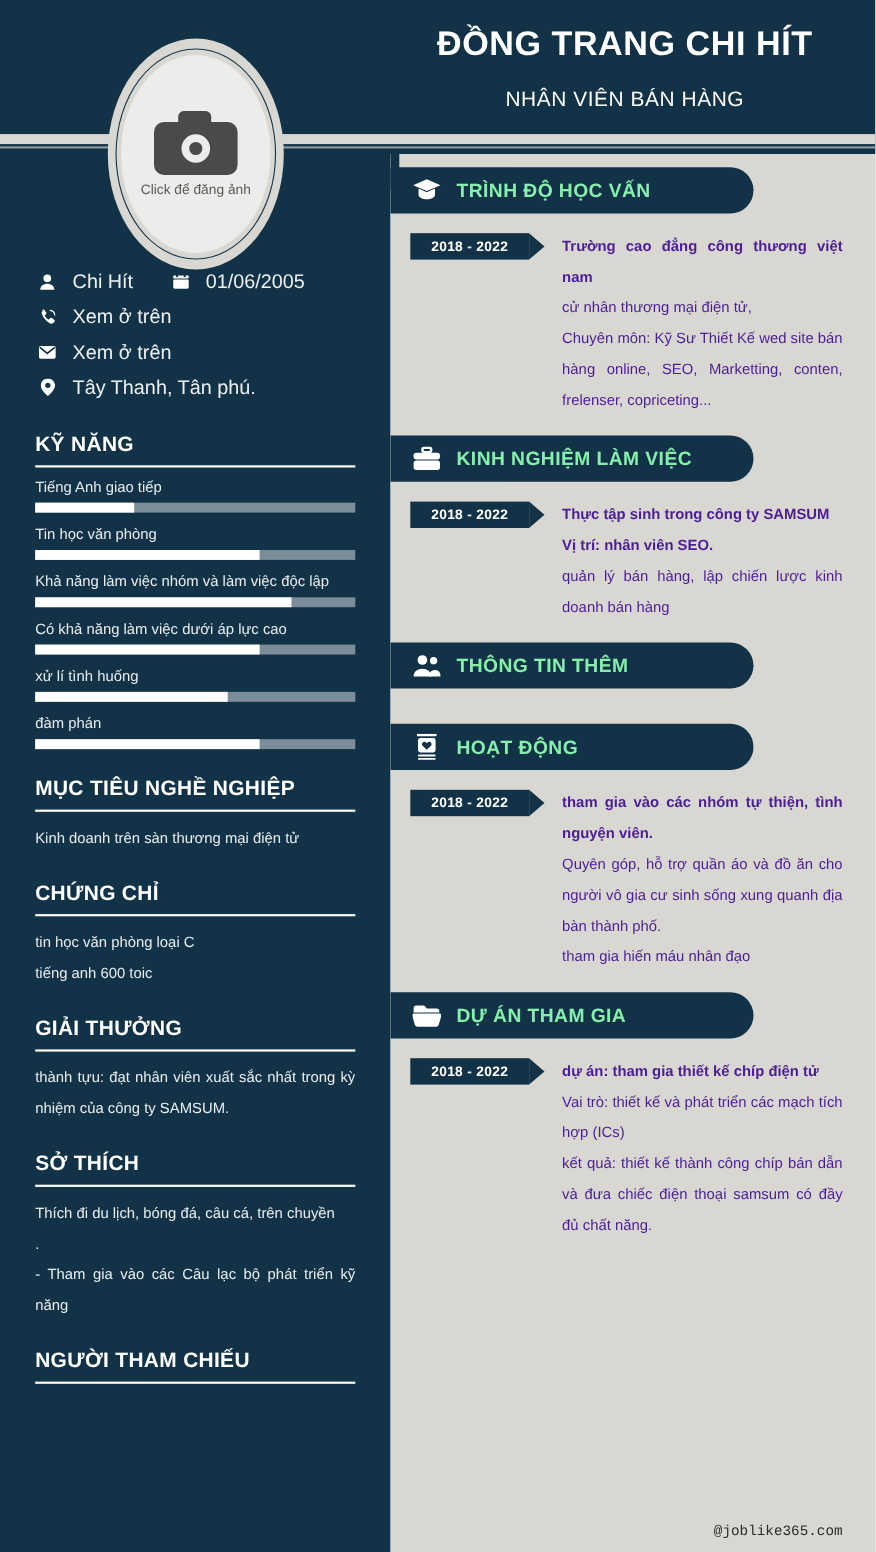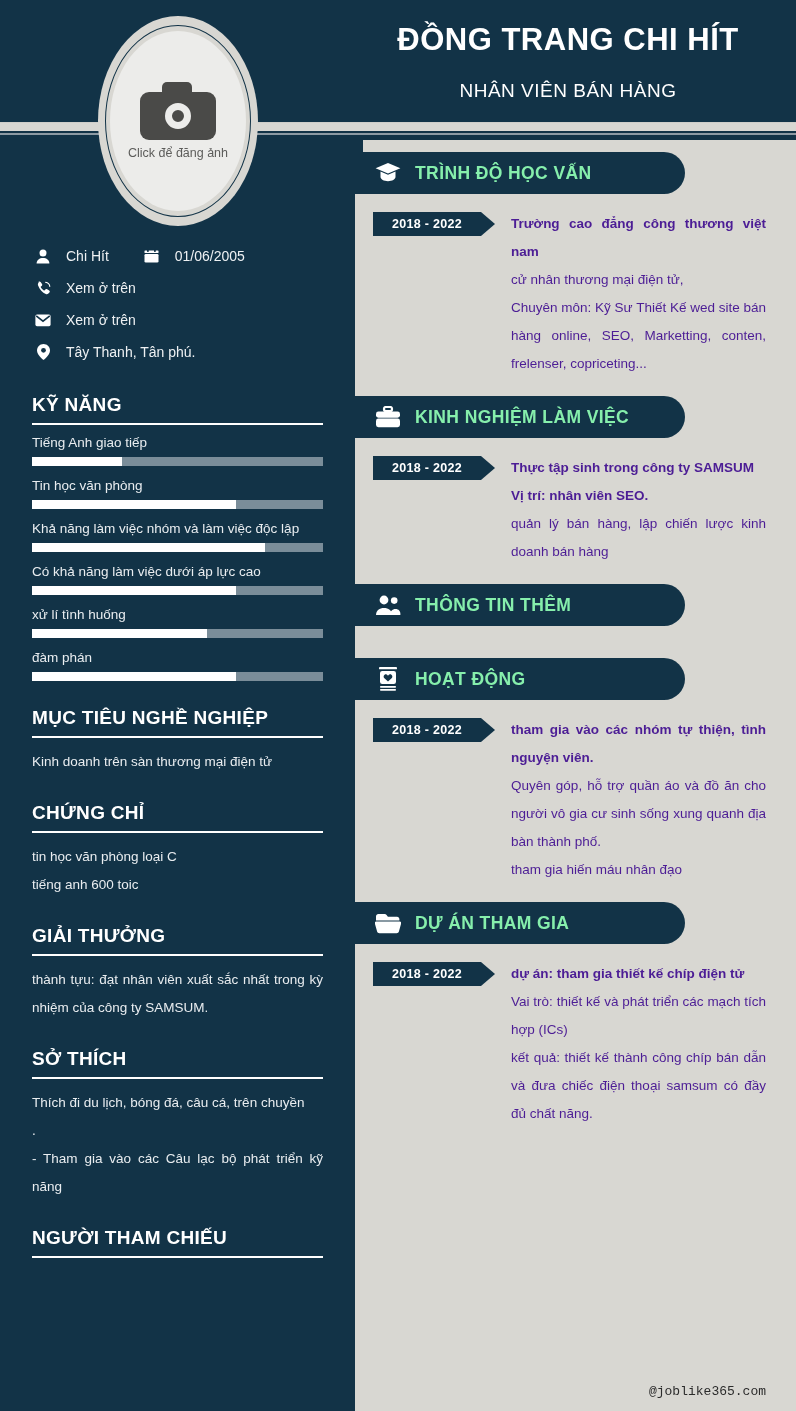--- a/index.html
+++ b/index.html
@@ -42,21 +42,21 @@
     letter-spacing: 0.5px; line-height: 44px;
     white-space: nowrap;
   }
   .cv-job {
     font-size: 19px; color: #ffffff; font-weight: normal;
     letter-spacing: 0.5px; line-height: 30px; margin-top: 14px;
   }
 
   
   .avatar-wrap {
-    position: absolute; left: 98px; top: 16px;
+    position: absolute; left: 98px; top: 35px;
     width: 160px; height: 210px; z-index: 5;
   }
   .avatar-outer {
     position: absolute; left: 0; top: 0;
     width: 160px; height: 210px;
     border-radius: 50%;
     background: #d8d7d2;
   }
   .avatar-ring {
     position: absolute; left: 7px; top: 9px;
@@ -97,21 +97,21 @@
   .left-col {
     position: absolute; left: 0; top: 140px;
     width: 355px; height: 1271px;
     background: #123347;
     padding: 0 32px;
     color: #ffffff;
   }
   .contact-list { padding-top: 100px; }
   .contact-row {
     display: flex; align-items: center;
-    height: 32px; font-size: 14px; color: #eef1f3;
+    height: 32px; font-size: 18px; color: #eef1f3;
   }
   .c-ico {
     width: 22px; display: inline-flex; justify-content: center;
     align-items: center; flex: 0 0 22px;
   }
   .c-ico svg { fill: #ffffff; }
   .c-txt { margin-left: 12px; white-space: nowrap; }
   .c-txt2 { margin-left: 32px; display: flex; align-items: center; }
 
   .sec-title {

